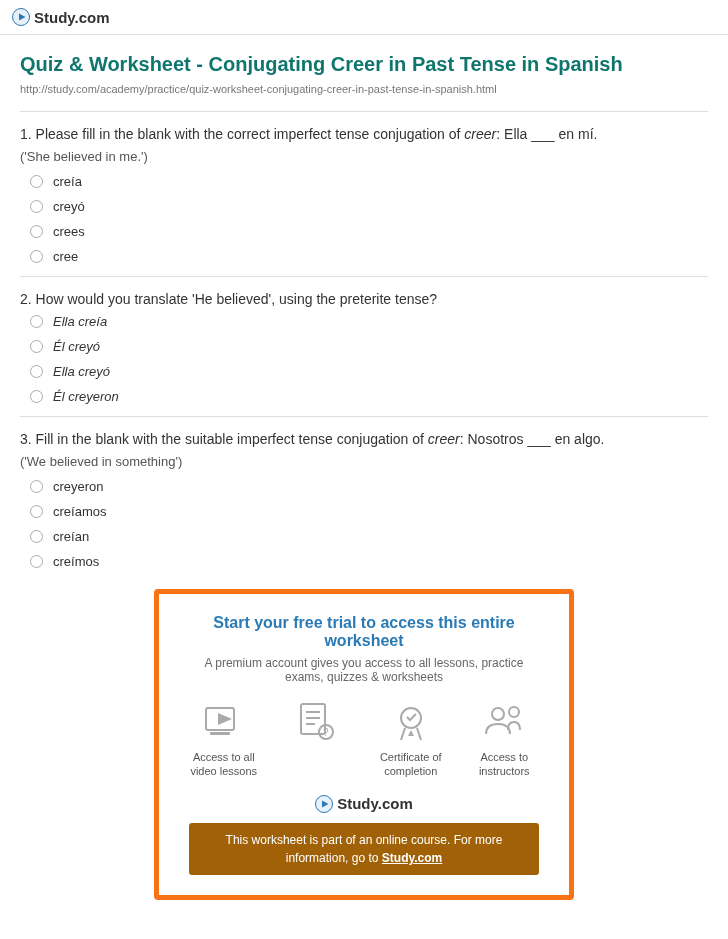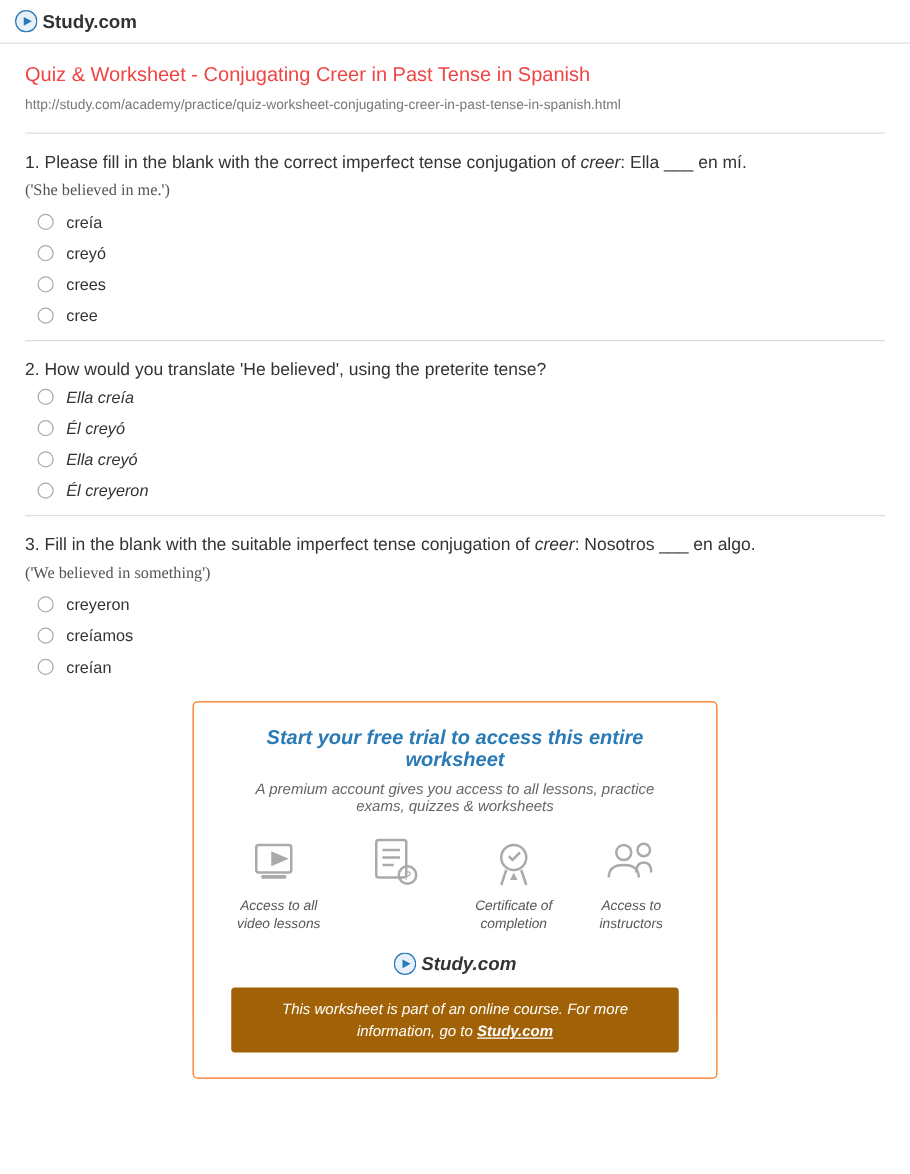--- a/index.html
+++ b/index.html
@@ -30,23 +30,23 @@
     .logo-text {
       font-size: 15px;
       font-weight: bold;
       color: #333;
     }
     
     .main {
       padding: 16px 20px;
     }
     .page-title {
-      font-size: 16px;
-      font-weight: normal;
-      color: #ef4444;
+      font-size: 20px;
+      font-weight: bold;
+      color: #0f766e;
       margin-bottom: 6px;
       line-height: 1.3;
     }
     .page-url {
       font-size: 11px;
       color: #777;
       margin-bottom: 16px;
     }
     .divider {
       border: none;
@@ -64,21 +64,20 @@
       line-height: 1.5;
     }
     .question-text em {
       font-style: italic;
       text-align: center;
     }
     .question-sub {
       font-size: 13px;
       color: #555;
       margin-bottom: 10px;
-      font-family: Liberation Serif, serif;
     }
     .options-list {
       list-style: none;
       padding-left: 10px;
     }
     .options-list li {
       display: flex;
       align-items: center;
       gap: 10px;
       margin-bottom: 10px;
@@ -92,28 +91,27 @@
       display: inline-block;
       flex-shrink: 0;
     }
     
     .cta-container {
       display: flex;
       justify-content: center;
       margin: 20px 0 10px 0;
     }
     .cta-box {
-      border: 1px solid #f97316;
+      border: 5px solid #f97316;
       border-radius: 4px;
       padding: 20px 30px;
       max-width: 420px;
       width: 100%;
       text-align: center;
       background: #fff;
-      font-style: italic;
     }
     .cta-title {
       font-size: 16px;
       font-weight: bold;
       color: #2a7ab5;
       margin-bottom: 6px;
     }
     .cta-subtitle {
       font-size: 12px;
       color: #666;
@@ -257,20 +255,24 @@
           <span class="radio-circle"></span>
           <span>creyeron</span>
         </li>
       <li>
           <span class="radio-circle"></span>
           <span>creíamos</span>
         </li>
       <li>
           <span class="radio-circle"></span>
           <span>creían</span>
+        </li>
+      <li>
+          <span class="radio-circle"></span>
+          <span>creímos</span>
         </li>
     </ul>
   </div>
 
   <div class="cta-container">
     <div class="cta-box">
       <div class="cta-title">Start your free trial to access this entire worksheet</div>
       <div class="cta-subtitle">A premium account gives you access to all lessons, practice exams, quizzes &amp; worksheets</div>
 
       <div class="cta-icons">

